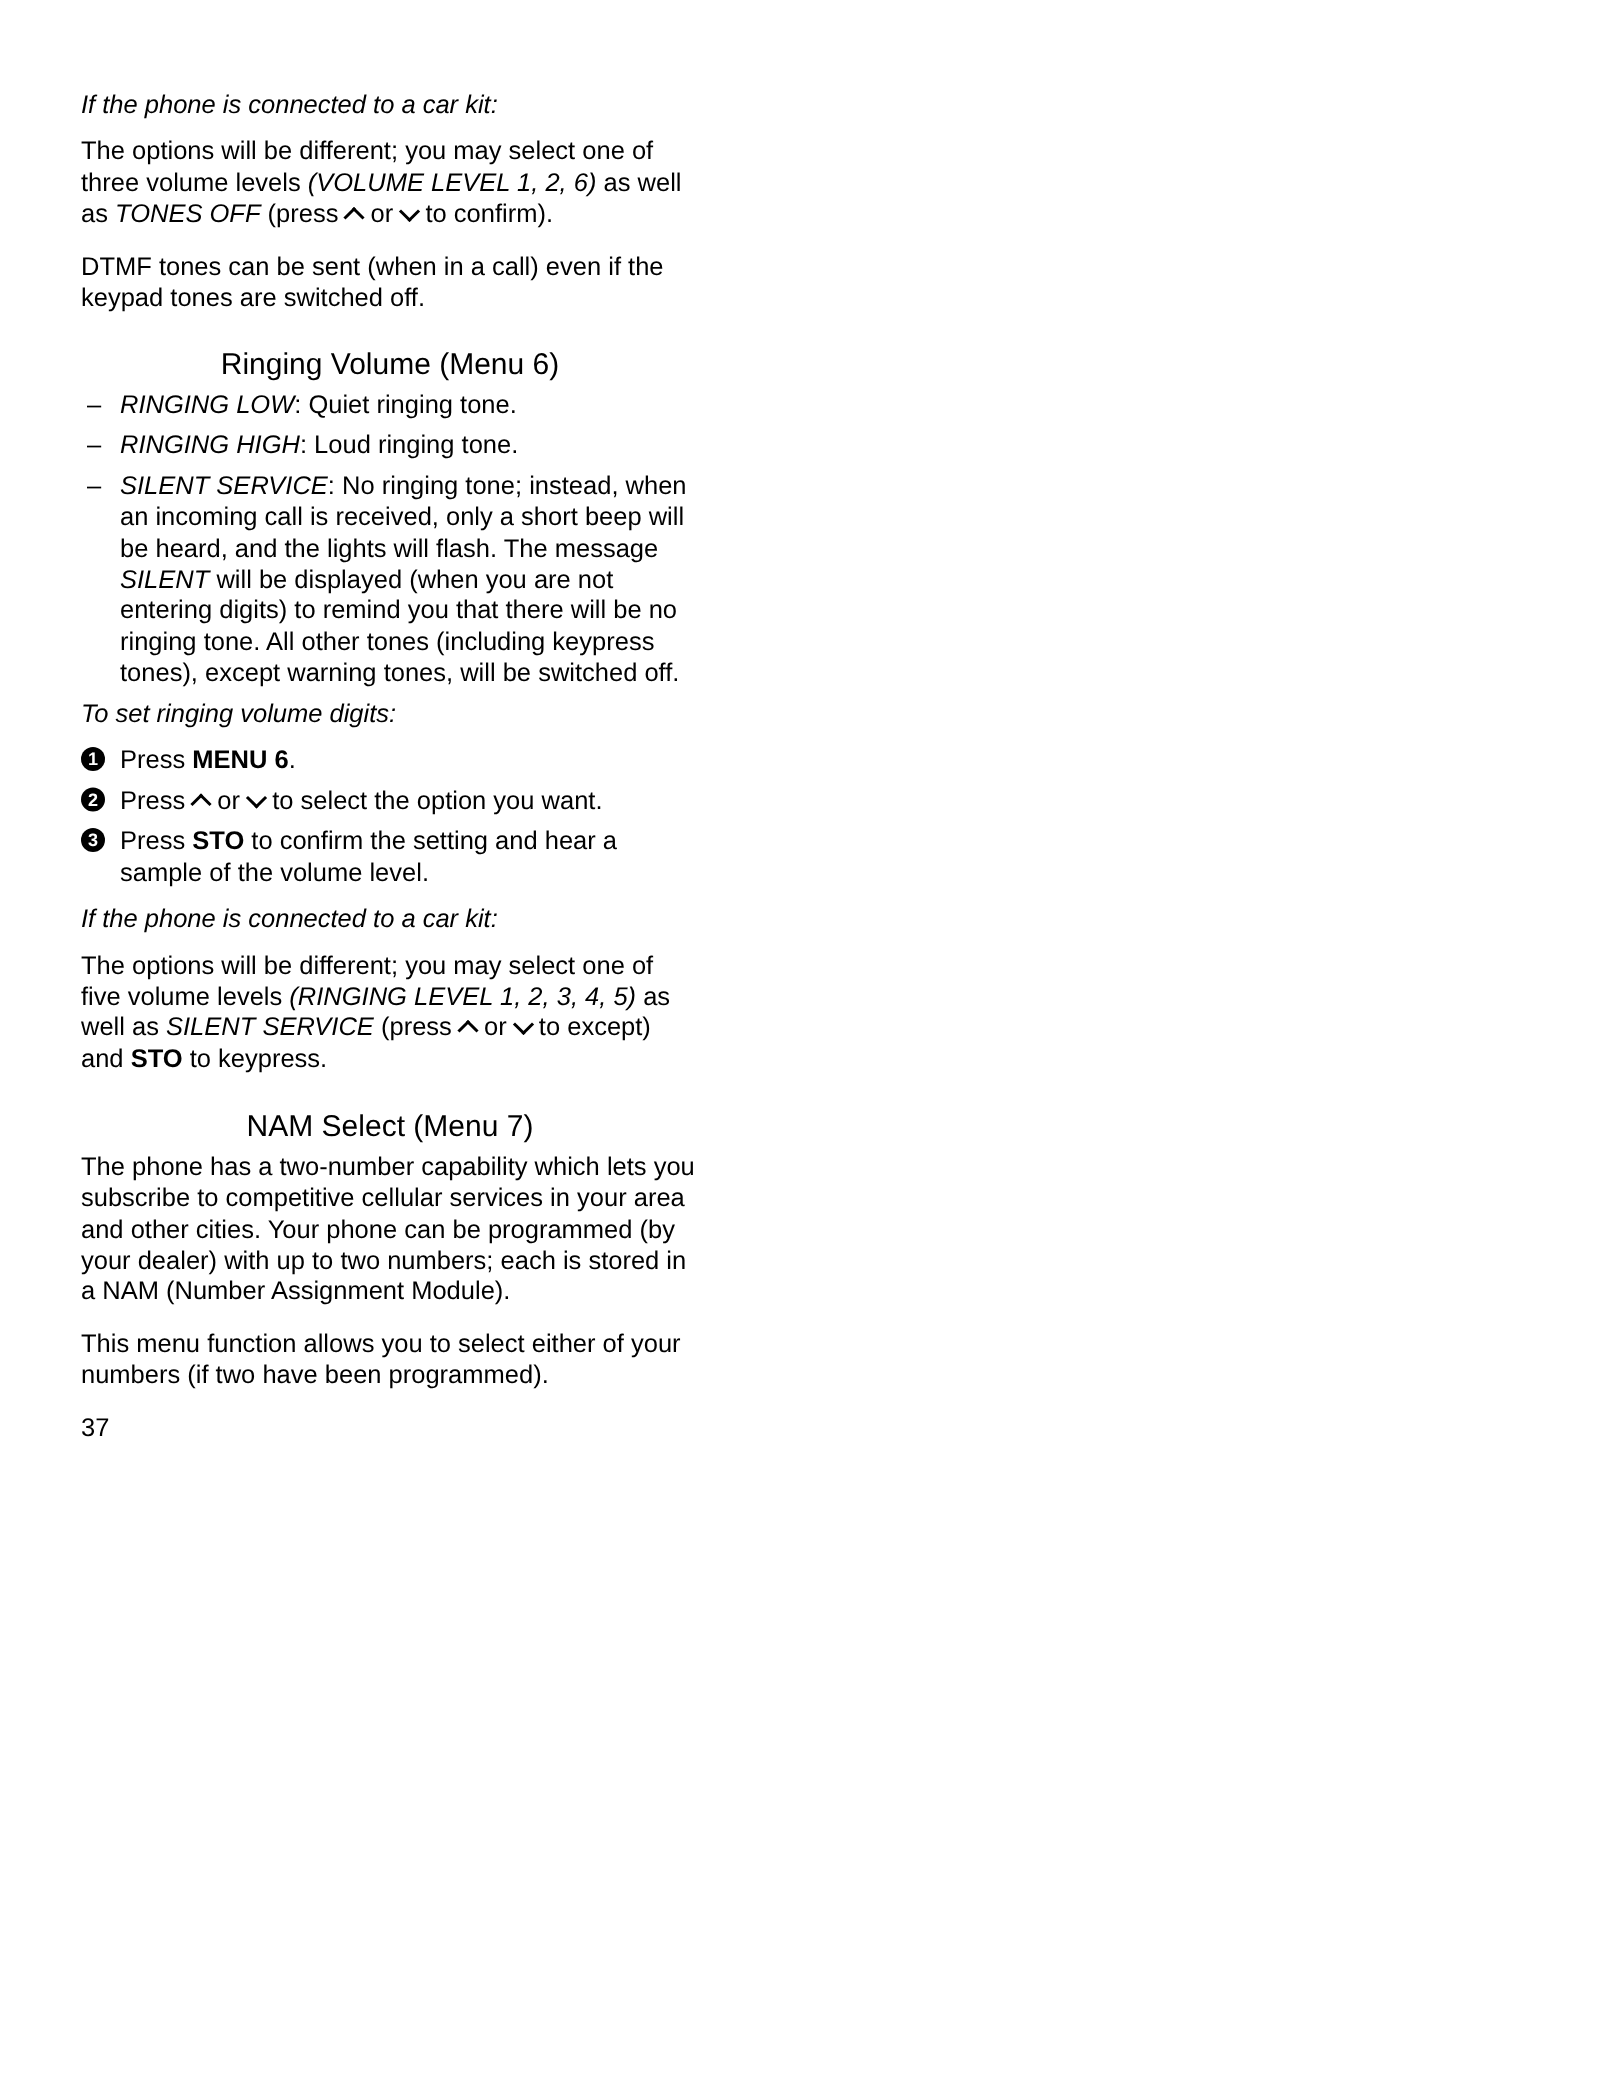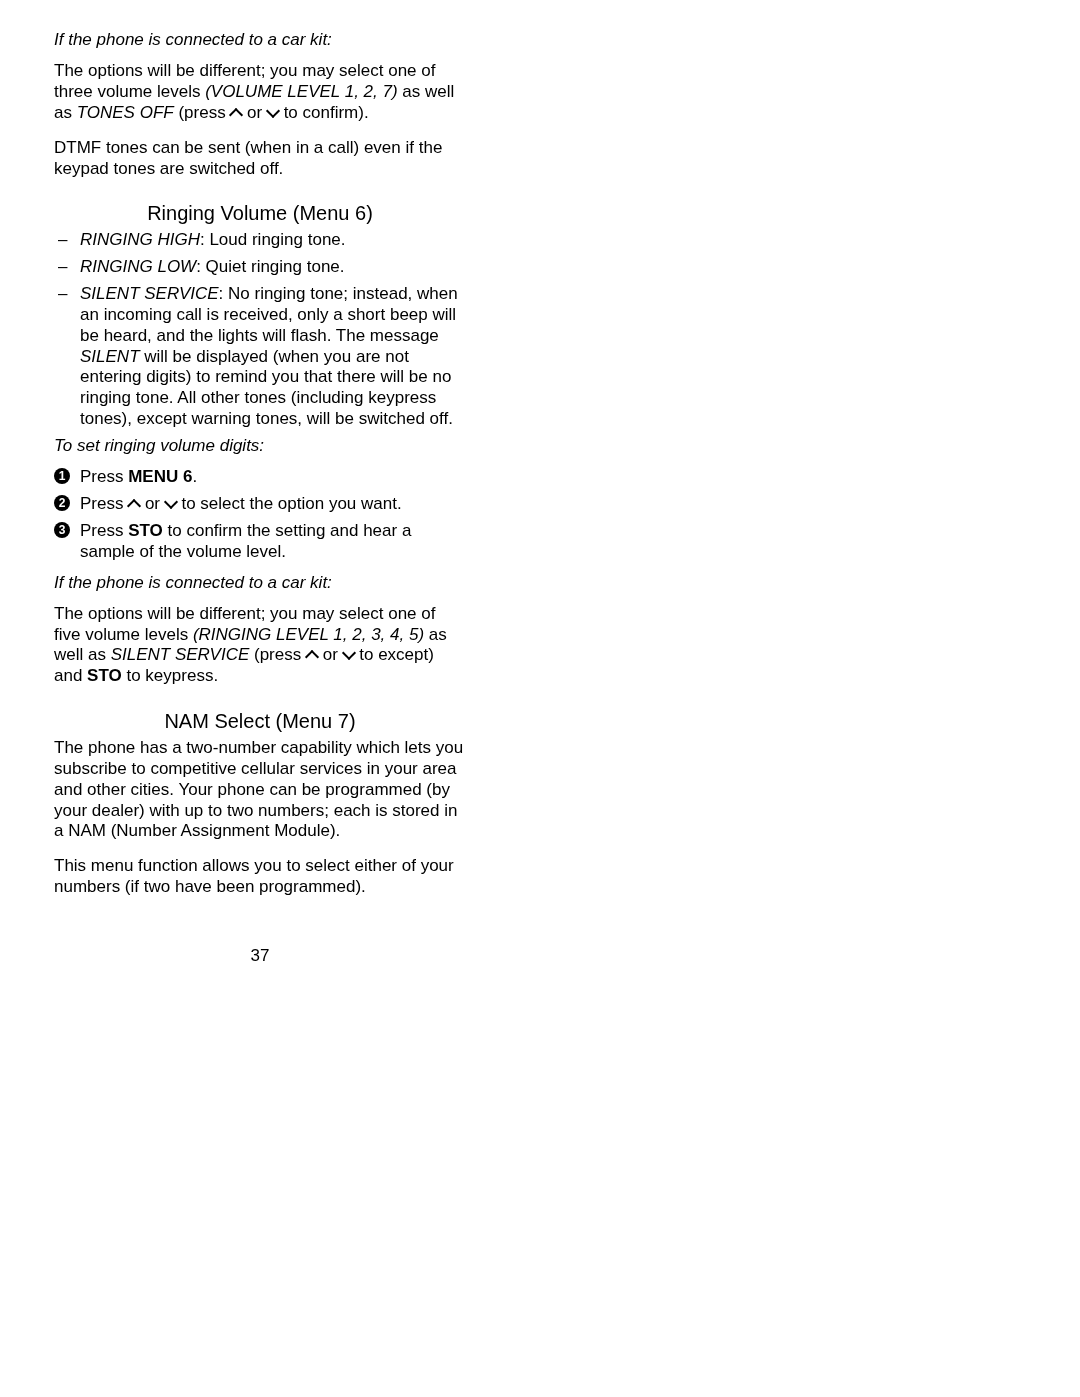--- a/index.html
+++ b/index.html
@@ -6,21 +6,21 @@
     margin: 0;
     padding: 0;
     background: #ffffff;
     color: #000000;
     font-family: Arial, Helvetica, sans-serif;
   }
   .page {
     box-sizing: border-box;
     width: 1080px;
     min-height: 1397px;
-    padding: 30px 54px 0 54px;
+    padding: 60px 54px 0 54px;
     position: relative;
   }
   .col {
     width: 412px;
     font-size: 17px;
     line-height: 1.23;
   }
   .italic { font-style: italic; }
   .bold   { font-weight: bold; }
   p { margin: 0 0 10px 0; }
@@ -89,49 +89,49 @@
     height: 8px;
     border-left: 2px solid #000;
     border-top: 2px solid #000;
     position: absolute;
     left: 0;
     top: 2px;
   }
   .caret-up::before   { transform: rotate(45deg); }
   .caret-down::before { transform: rotate(-135deg); top: -2px; }
   .pageno {
-    text-align: center;
+    text-align: left;
     font-size: 17px;
-    margin-top: 48px;
+    margin-top: 14px;
     width: 412px;
   }
 </style>
 </head>
 <body>
 
 <div class="page">
   <div class="col">
 
     <p class="italic">If the phone is connected to a car kit:</p>
 
     <p>
-      <span>The options will be different; you may select one of three volume levels </span><span class="italic">(VOLUME LEVEL 1, 2, 7)</span><span> as well as </span><span class="italic">TONES OFF</span><span> (press </span><span class="caret-up"></span><span> or </span><span class="caret-down"></span><span> to confirm).</span>
+      <span>The options will be different; you may select one of three volume levels </span><span class="italic">(VOLUME LEVEL 1, 2, 6)</span><span> as well as </span><span class="italic">TONES OFF</span><span> (press </span><span class="caret-up"></span><span> or </span><span class="caret-down"></span><span> to confirm).</span>
     </p>
 
     <p class="gap-top">DTMF tones can be sent (when in a call) even if the keypad tones are switched off.</p>
 
     <h2 class="section">Ringing Volume (Menu 6)</h2>
 
 
     <ul class="dash">
       <li>
-        <span class="italic">RINGING HIGH</span><span>: Loud ringing tone.</span>
+        <span class="italic">RINGING LOW</span><span>: Quiet ringing tone.</span>
       </li>
       <li>
-        <span class="italic">RINGING LOW</span><span>: Quiet ringing tone.</span>
+        <span class="italic">RINGING HIGH</span><span>: Loud ringing tone.</span>
       </li>
       <li>
         <span class="italic">SILENT SERVICE</span><span>: No ringing tone; instead, when an incoming call is received, only a short beep will be heard, and the lights will flash. The message </span><span class="italic">SILENT</span><span> will be displayed (when you are not entering digits) to remind you that there will be no ringing tone. All other tones (including keypress tones), except warning tones, will be switched off.</span>
       </li>
     </ul>
 
     <p class="italic">To set ringing volume digits:</p>
 
     <ol class="numcirc">
       <li>

